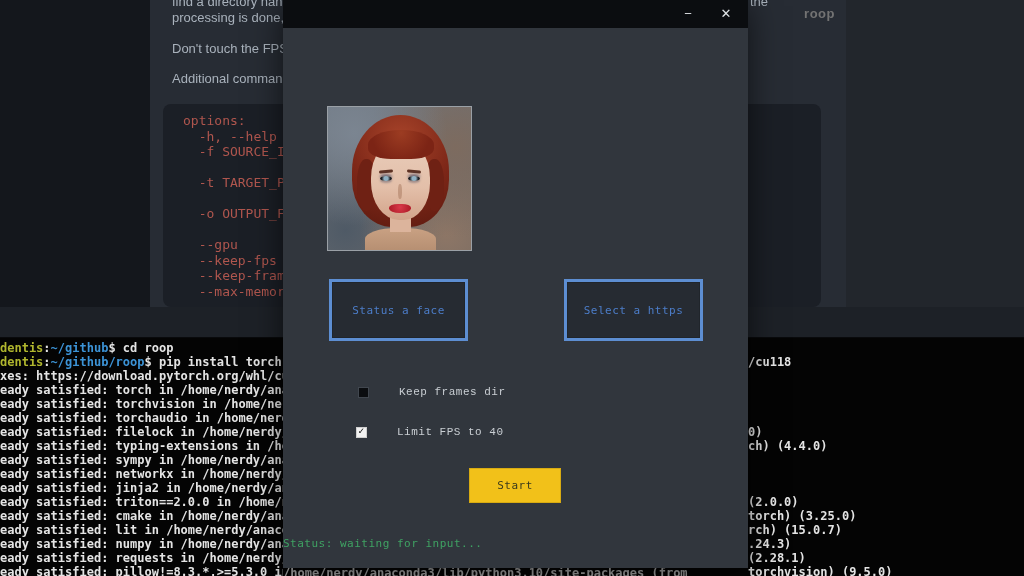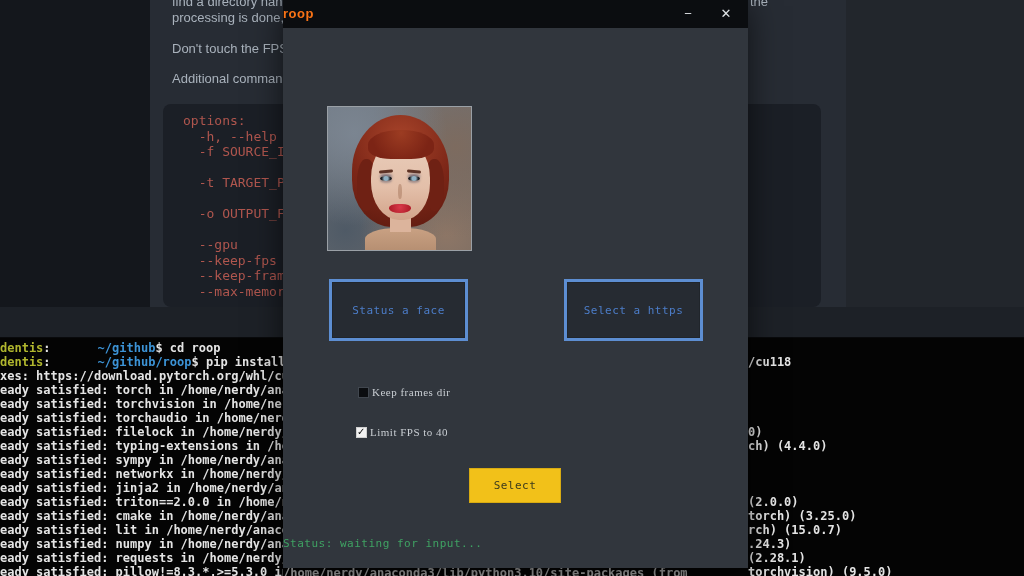--- a/index.html
+++ b/index.html
@@ -17,35 +17,35 @@
 
   
   #term { left:0; top:307px; width:1024px; height:269px; background:#040404; }
   .term-header { left:0; top:0; width:1024px; height:31px; background:#1d2127; border-bottom:1px solid #090a0c; }
   .term-col { position:absolute; top:34px; font-family:"DejaVu Sans Mono", monospace; font-size:12px; font-weight:bold; line-height:14px; white-space:pre; color:#e4e4e4; }
   .term-left  { left:0; width:283px; overflow:hidden; }
   .term-right { left:748px; width:276px; overflow:hidden; }
   .term-mid   { left:283px; width:465px; overflow:hidden; top:259px; opacity:.75; filter:blur(.5px); }
   .term-row { height:14px; }
   .tu { color:#b0b62e; }  
-  .tp { color:#3c93d6;margin-left:47px; }  
+  .tp { color:#3c93d6; }  
 
   
   #roop { left:283px; top:0; width:465px; height:568px; background:#31363d; box-shadow:0 6px 30px rgba(0,0,0,.6); }
   .titlebar { left:0; top:0; width:465px; height:28px; background:#0b0d10; }
-  .title { position:absolute; left:0; top:6px; width:552px; text-align:left; color:#f97316; font-size:13px; font-weight:bold; letter-spacing:.5px; }
+  .title { position:absolute; left:0; top:6px; width:552px; text-align:right; color:#737373; font-size:13px; font-weight:bold; letter-spacing:.5px; }
   .winbtn { position:absolute; top:5px; width:24px; height:18px; color:#dfe3e6; font-size:13px; text-align:center; line-height:18px; cursor:default; }
   .btn-min { right:48px; }
   .btn-close { right:10px; }
   .donate { left:0; top:50px; width:465px; text-align:center; font-family:"DejaVu Sans Mono", monospace; font-size:11px; color:#c1485e; letter-spacing:.5px; }
   .photo { left:44px; top:106px; width:145px; height:145px; border:1px solid #9aa0a6; background:#6e7883; overflow:hidden; }
   .selbtn { position:absolute; top:279px; width:139px; height:62px; background:#262b32; border:3px solid #5d8ed2; box-shadow:inset 0 0 0 1px #20252b;
             color:#4c7dc9; font-family:"DejaVu Sans Mono", monospace; font-size:11px; display:flex; align-items:center; justify-content:center; letter-spacing:.5px; cursor:pointer; }
   .selbtn.face { left:46px; } .selbtn.target { left:281px; }
-  .checkrow { position:absolute; left:73px; display:flex; align-items:center; font-family:Liberation Serif, serif; font-size:11px; color:#c9ced3; letter-spacing:.5px; cursor:pointer; }
+  .checkrow { position:absolute; left:73px; display:flex; align-items:center; font-family:Liberation Mono, monospace; font-size:11px; color:#c9ced3; letter-spacing:.5px; cursor:pointer;gap:27px; }
   .box { width:11px; height:11px; margin-right:3px; display:inline-flex; align-items:center; justify-content:center; font-size:10px; line-height:10px; }
   .box.off { background:#0b0d10; border:1px solid #41474f; color:transparent; }
   .box.on  { background:#f2f2f2; border:1px solid #d0d0d0; color:#101010; }
   .startbtn { left:186px; top:468px; width:92px; height:35px; background:#f2c119; border:1px solid #d8ab12; color:#3a3a1d;
               font-family:"DejaVu Sans Mono", monospace; font-size:11px; display:flex; align-items:center; justify-content:center; letter-spacing:.5px; cursor:pointer; }
   .status { left:0; top:537px; width:465px; font-family:"DejaVu Sans Mono", monospace; font-size:11px; color:#3fa263; letter-spacing:.5px; }
 
   
   .p { position:absolute; }
   .p-bg { left:0; top:0; width:145px; height:145px;
@@ -138,15 +138,15 @@
 
   <div class="checkrow" style="top:386px; left:75px;">
     <span class="box off"></span>
     <span>Keep frames dir</span>
   </div>
   <div class="checkrow" style="top:426px; left:73px;">
     <span class="box on">✓</span>
     <span>Limit FPS to 40</span>
   </div>
 
-  <div class="startbtn abs">Select</div>
+  <div class="startbtn abs">Start</div>
   <div class="status abs">Status: waiting for input...</div>
 </div>
 
 </body></html>

